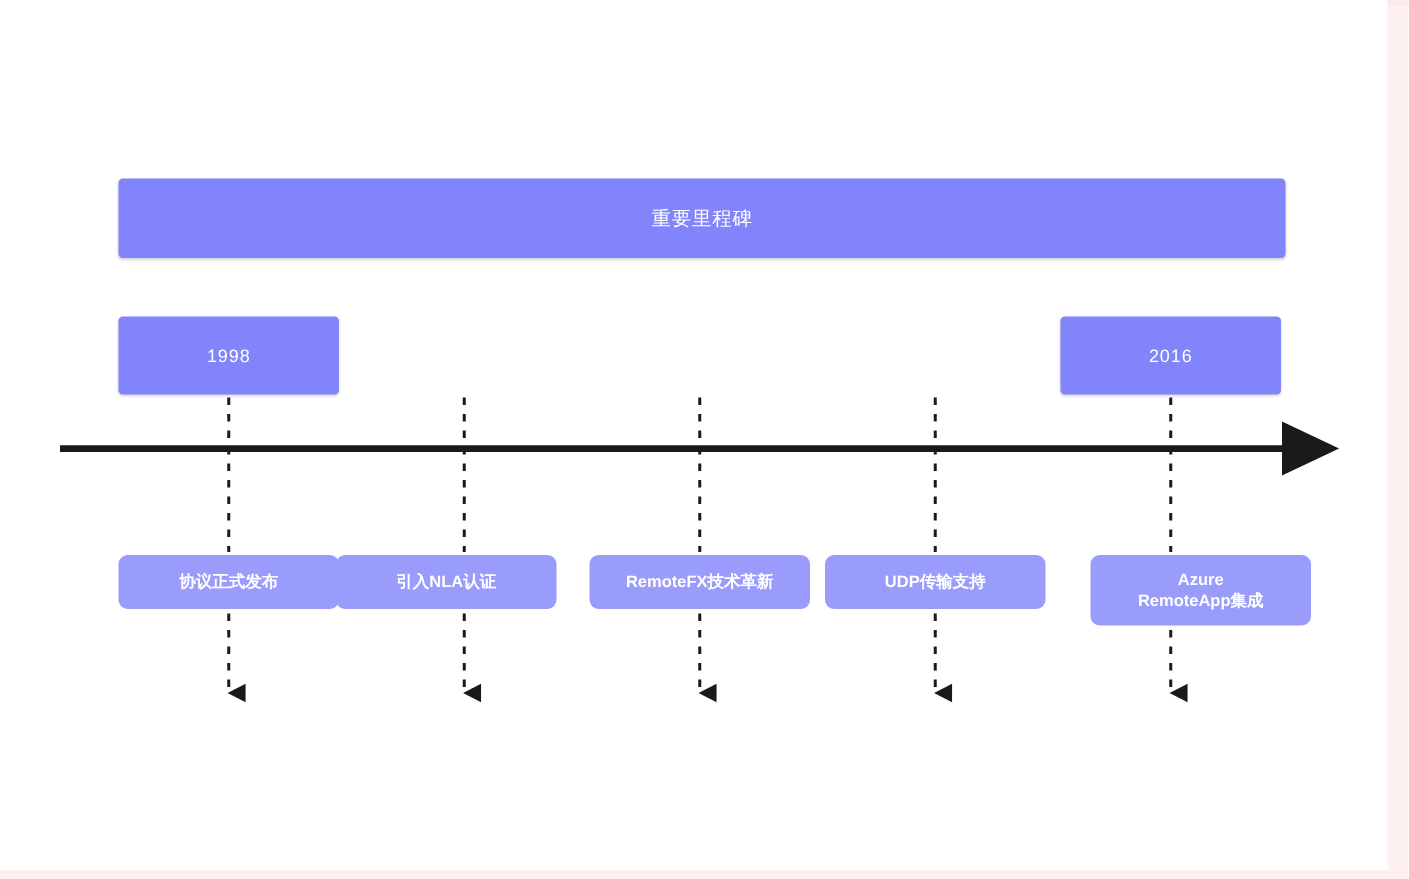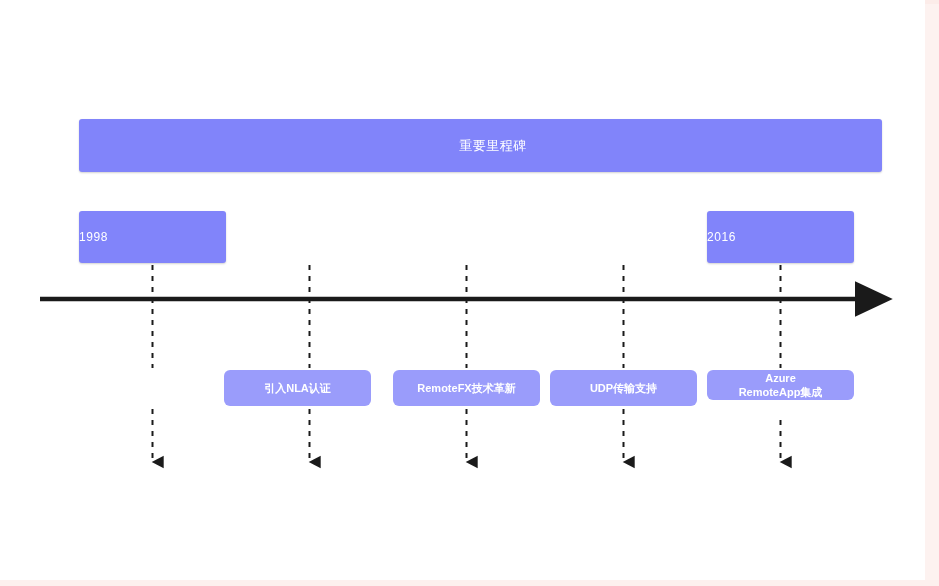--- a/index.html
+++ b/index.html
@@ -55,39 +55,39 @@
     left: 79px;
     top: 119px;
     width: 778px;
     height: 53px;
     background: #8184fa;
     border-radius: 3px;
     box-shadow: 0 1px 2px rgba(0,0,0,0.18);
     display: flex;
     align-items: center;
     justify-content: center;
-    padding-left: 25px;
   }
   #title-banner .title-text {
     color: #ffffff;
     font-size: 13px;
     letter-spacing: 0.5px;
   }
 
   
   .year-box {
     position: absolute;
     top: 211px;
     width: 147px;
     height: 52px;
     background: #8184fa;
     border-radius: 3px;
     box-shadow: 0 1px 2px rgba(0,0,0,0.18);
     display: flex;
     align-items: center;
+    justify-content: center;
   }
   .year-box .year-text {
     color: #ffffff;
     font-size: 12px;
     letter-spacing: 0.6px;
   }
 
   
   .event-box {
     position: absolute;
@@ -95,21 +95,22 @@
     width: 147px;
     height: 36px;
     background: #9a9cfb;
     border-radius: 6px;
     display: flex;
     align-items: center;
     justify-content: center;
     text-align: center;
   }
   .event-box.tall {
-    height: 30px;
+    height: 47px;
+    margin-left: 20px;
   }
   .event-box .event-text {
     color: #ffffff;
     font-size: 11px;
     line-height: 14px;
     font-weight: bold;
     white-space: pre-line;
     padding: 0 6px;
   }
 
@@ -161,20 +162,23 @@
     <line x1="623.5" y1="265" x2="623.5" y2="368" stroke="#1a1a1a" stroke-width="2" stroke-dasharray="5,6"></line>
     <line x1="780.5" y1="265" x2="780.5" y2="368" stroke="#1a1a1a" stroke-width="2" stroke-dasharray="5,6"></line>
 
     <line x1="152.5" y1="409" x2="152.5" y2="462" stroke="#1a1a1a" stroke-width="2" stroke-dasharray="5,6" marker-end="url(#down-arrow)"></line>
     <line x1="309.5" y1="409" x2="309.5" y2="462" stroke="#1a1a1a" stroke-width="2" stroke-dasharray="5,6" marker-end="url(#down-arrow)"></line>
     <line x1="466.5" y1="409" x2="466.5" y2="462" stroke="#1a1a1a" stroke-width="2" stroke-dasharray="5,6" marker-end="url(#down-arrow)"></line>
     <line x1="623.5" y1="409" x2="623.5" y2="462" stroke="#1a1a1a" stroke-width="2" stroke-dasharray="5,6" marker-end="url(#down-arrow)"></line>
     <line x1="780.5" y1="420" x2="780.5" y2="462" stroke="#1a1a1a" stroke-width="2" stroke-dasharray="5,6" marker-end="url(#down-arrow)"></line>
   </svg>
 
+  <div class="event-box" style="left:79px;">
+    <span class="event-text">协议正式发布</span>
+  </div>
   <div class="event-box" style="left:224px;">
     <span class="event-text">引入NLA认证</span>
   </div>
   <div class="event-box" style="left:550px;">
     <span class="event-text">UDP传输支持</span>
   </div>
   <div class="event-box" style="left:393px;">
     <span class="event-text">RemoteFX技术革新</span>
   </div>
   <div class="event-box tall" style="left:707px;">

